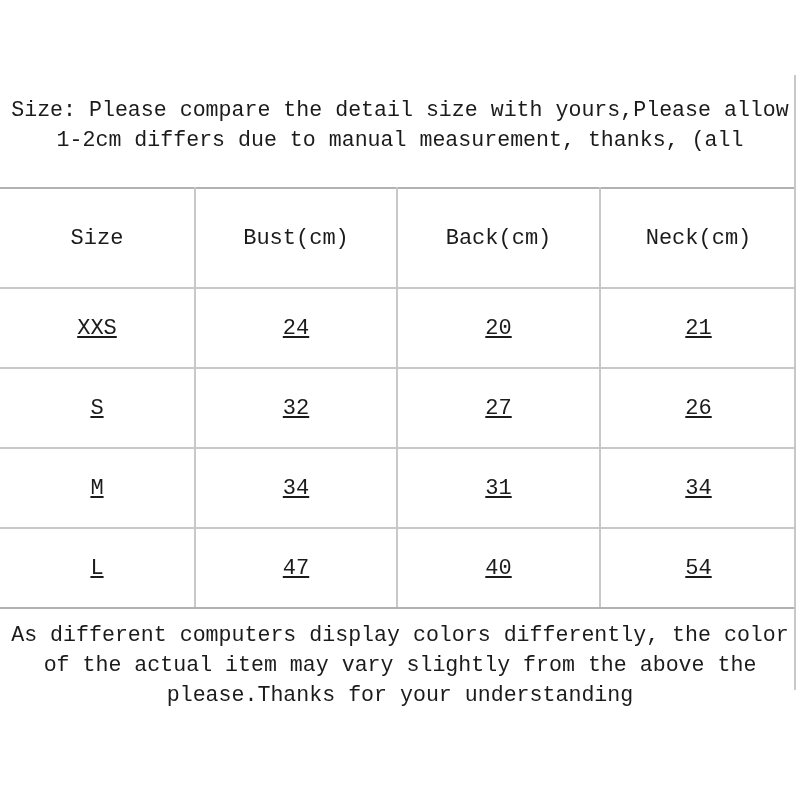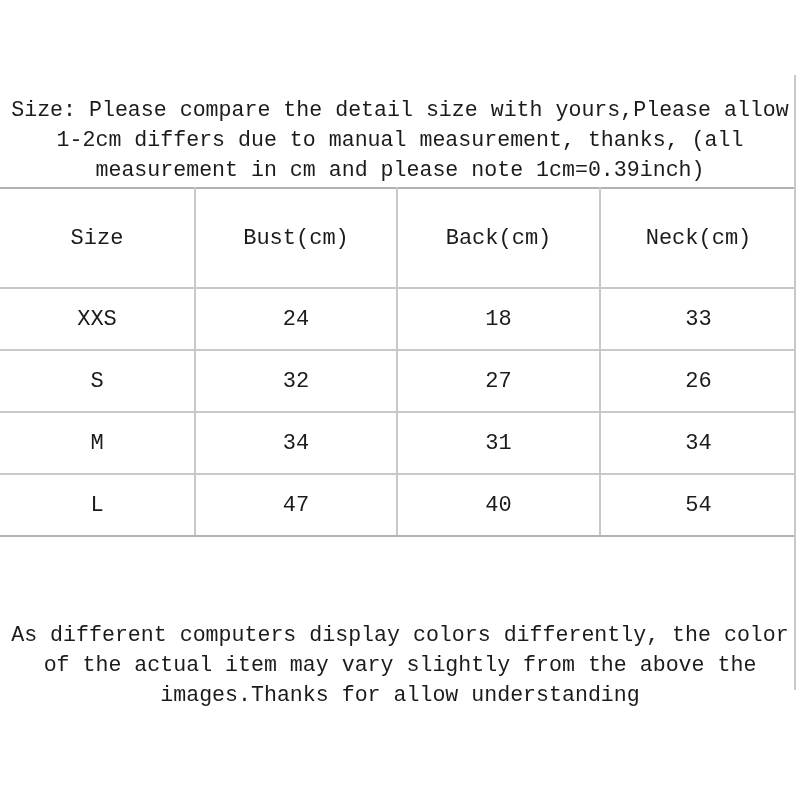--- a/index.html
+++ b/index.html
@@ -36,21 +36,21 @@
   table.size-table th,
   table.size-table td{
     border:2px solid var(--grid);
     text-align:center;
     vertical-align:middle;
     font-weight:normal;
     padding:8px;
     overflow:hidden;
   }
   table.size-table thead tr{height:100px;}
-  table.size-table tbody tr{height:62px;}
+  table.size-table tbody tr{height:80px;text-decoration:underline;}
   table.size-table th:first-child,
   table.size-table td:first-child{border-left:none;}
   table.size-table th:last-child,
   table.size-table td:last-child{border-right:none;}
   table.size-table thead th{border-top:2px solid var(--grid-strong);}
   table.size-table tbody tr:last-child td{border-bottom:2px solid var(--grid-strong);}
   .right-border-line{
     position:absolute;
     left:794px;top:75px;
     width:2px;height:615px;
@@ -58,21 +58,20 @@
   }
 </style>
 </head>
 <body>
 
 <div class="sheet">
 
   <div class="note top-note">
     <div class="note-line">Size: Please compare the detail size with yours,Please allow</div>
     <div class="note-line">1-2cm differs due to manual measurement, thanks, (all</div>
-    <div class="note-line">measurement in cm and please note 1cm=0.39inch)</div>
   </div>
 
   <table class="size-table">
     <colgroup>
       <col style="width:195px">
       <col style="width:202px">
       <col style="width:203px">
       <col style="width:196px">
     </colgroup>
     <thead>
@@ -80,22 +79,22 @@
         <th>Size</th>
         <th>Bust(cm)</th>
         <th>Back(cm)</th>
         <th>Neck(cm)</th>
       </tr>
     </thead>
     <tbody>
       <tr>
         <td>XXS</td>
         <td>24</td>
-        <td>18</td>
-        <td>33</td>
+        <td>20</td>
+        <td>21</td>
       </tr>
       <tr>
         <td>S</td>
         <td>32</td>
         <td>27</td>
         <td>26</td>
       </tr>
       <tr>
         <td>M</td>
         <td>34</td>
@@ -107,18 +106,18 @@
         <td>47</td>
         <td>40</td>
         <td>54</td>
       </tr>
     </tbody>
   </table>
 
   <div class="note bottom-note">
     <div class="note-line">As different computers display colors differently, the color</div>
     <div class="note-line">of the actual item may vary slightly from the above the</div>
-    <div class="note-line">images.Thanks for allow understanding</div>
+    <div class="note-line">please.Thanks for your understanding</div>
   </div>
 
   <div class="right-border-line"></div>
 
 </div>
 
 </body></html>

